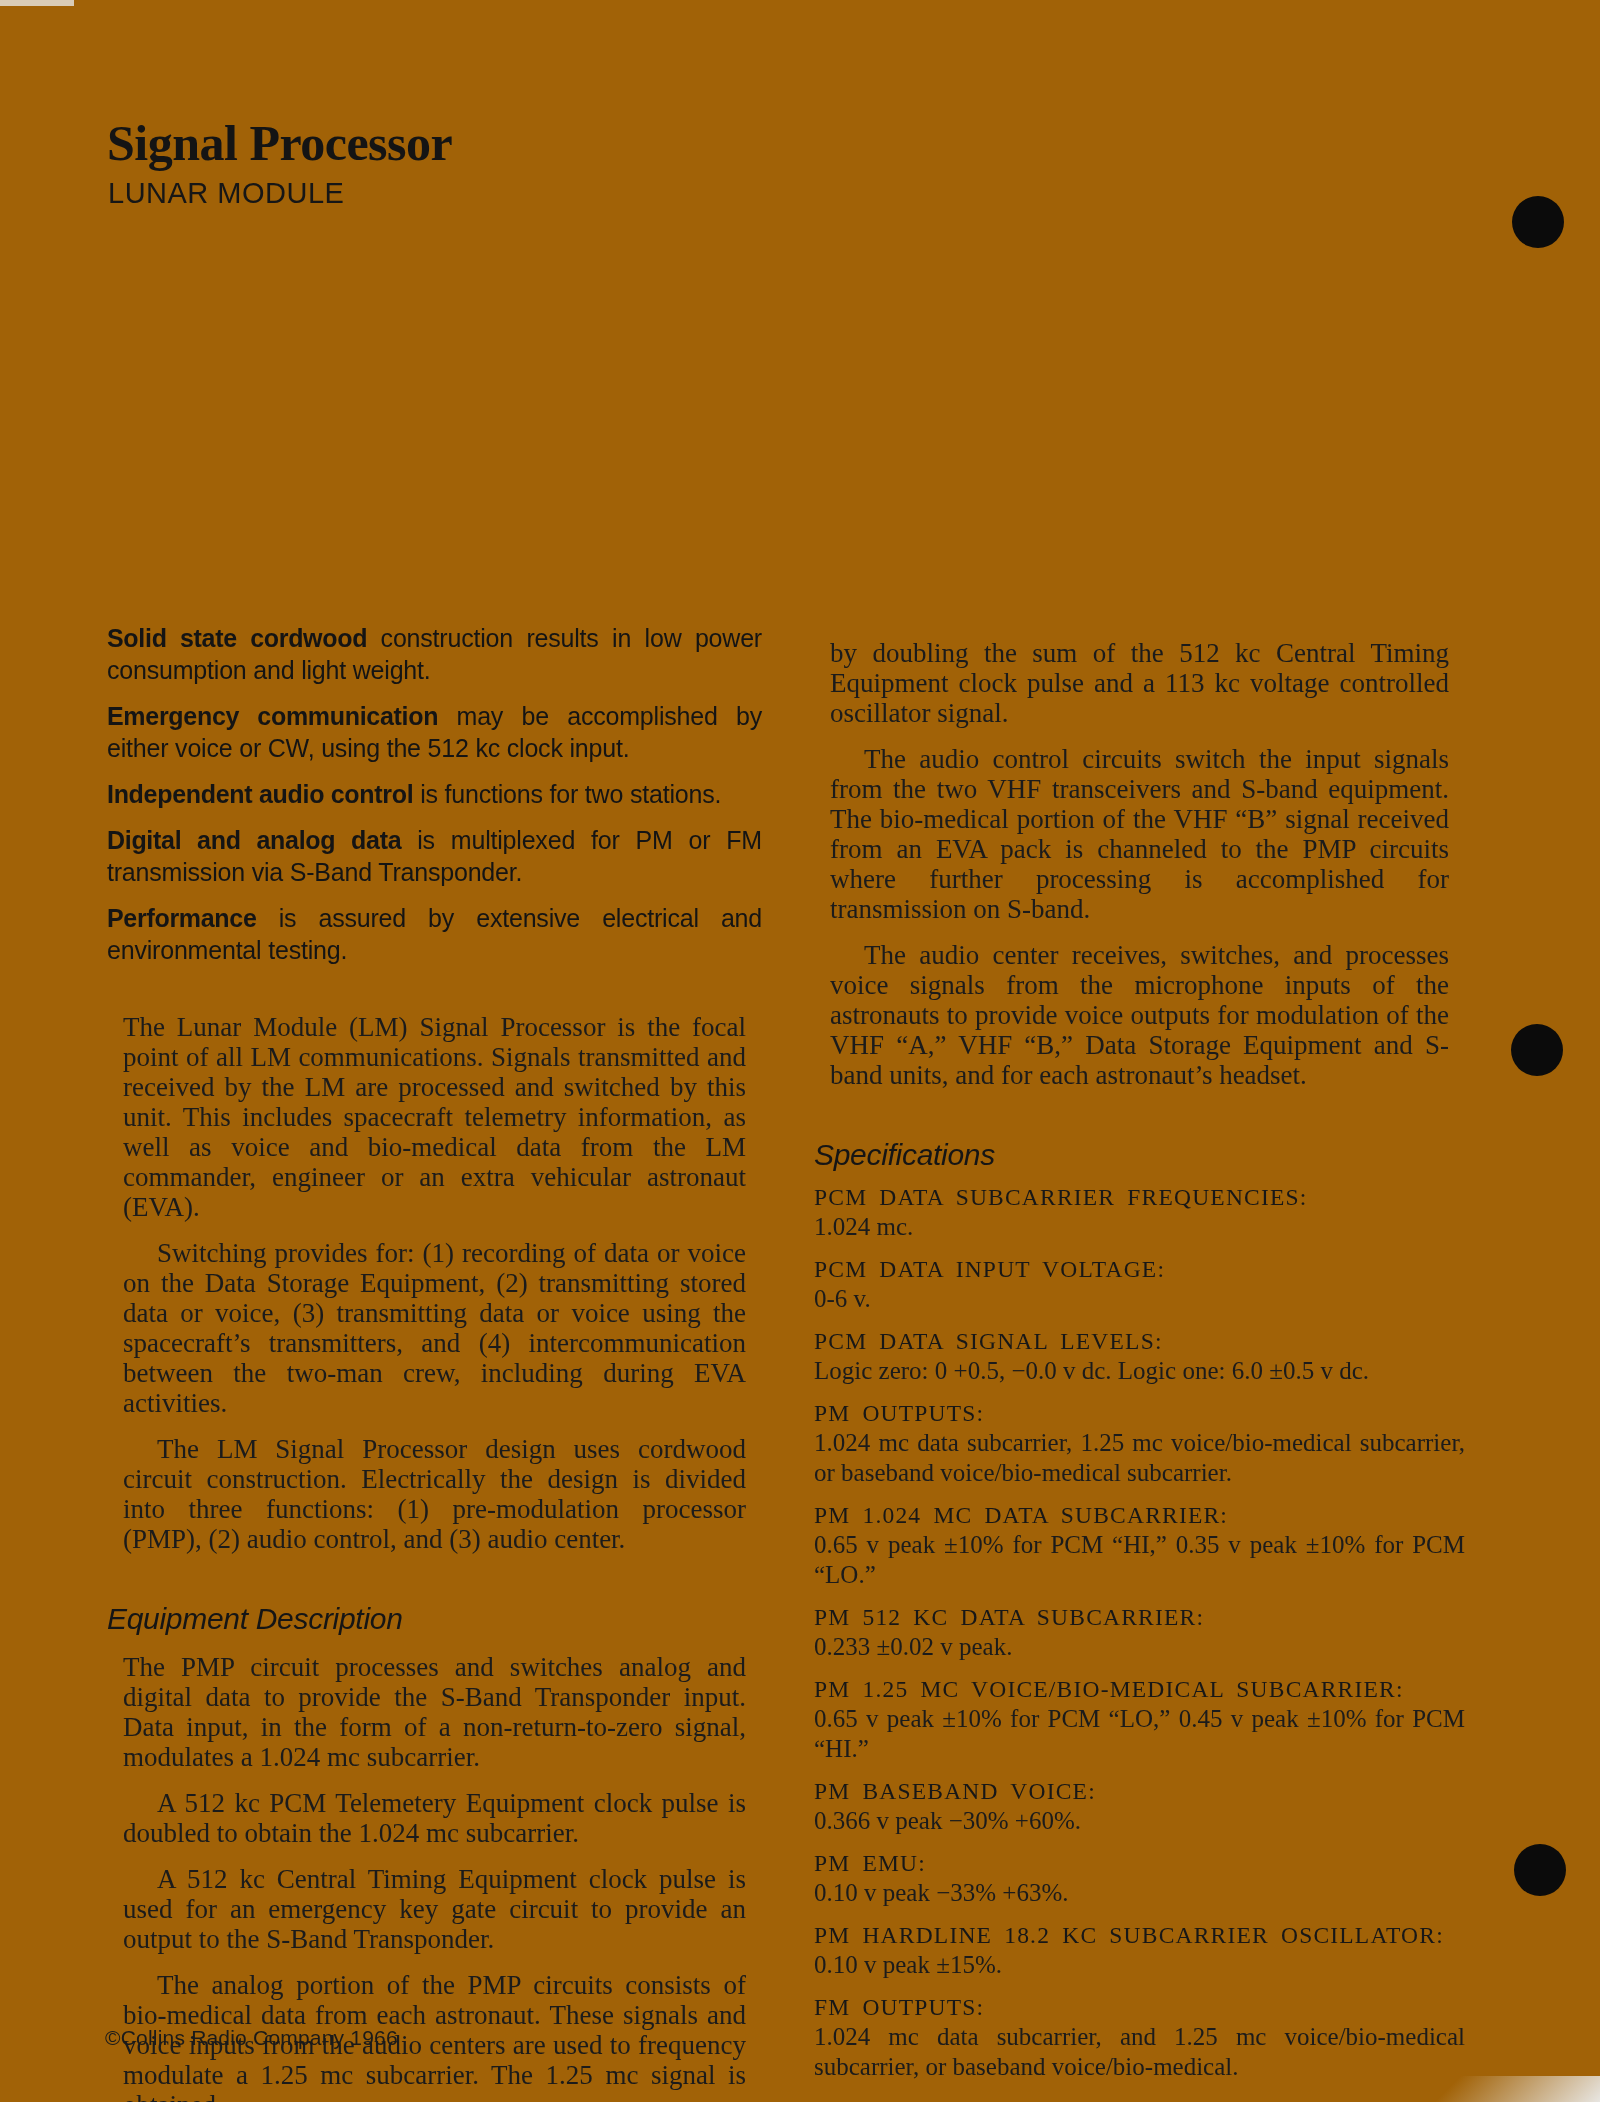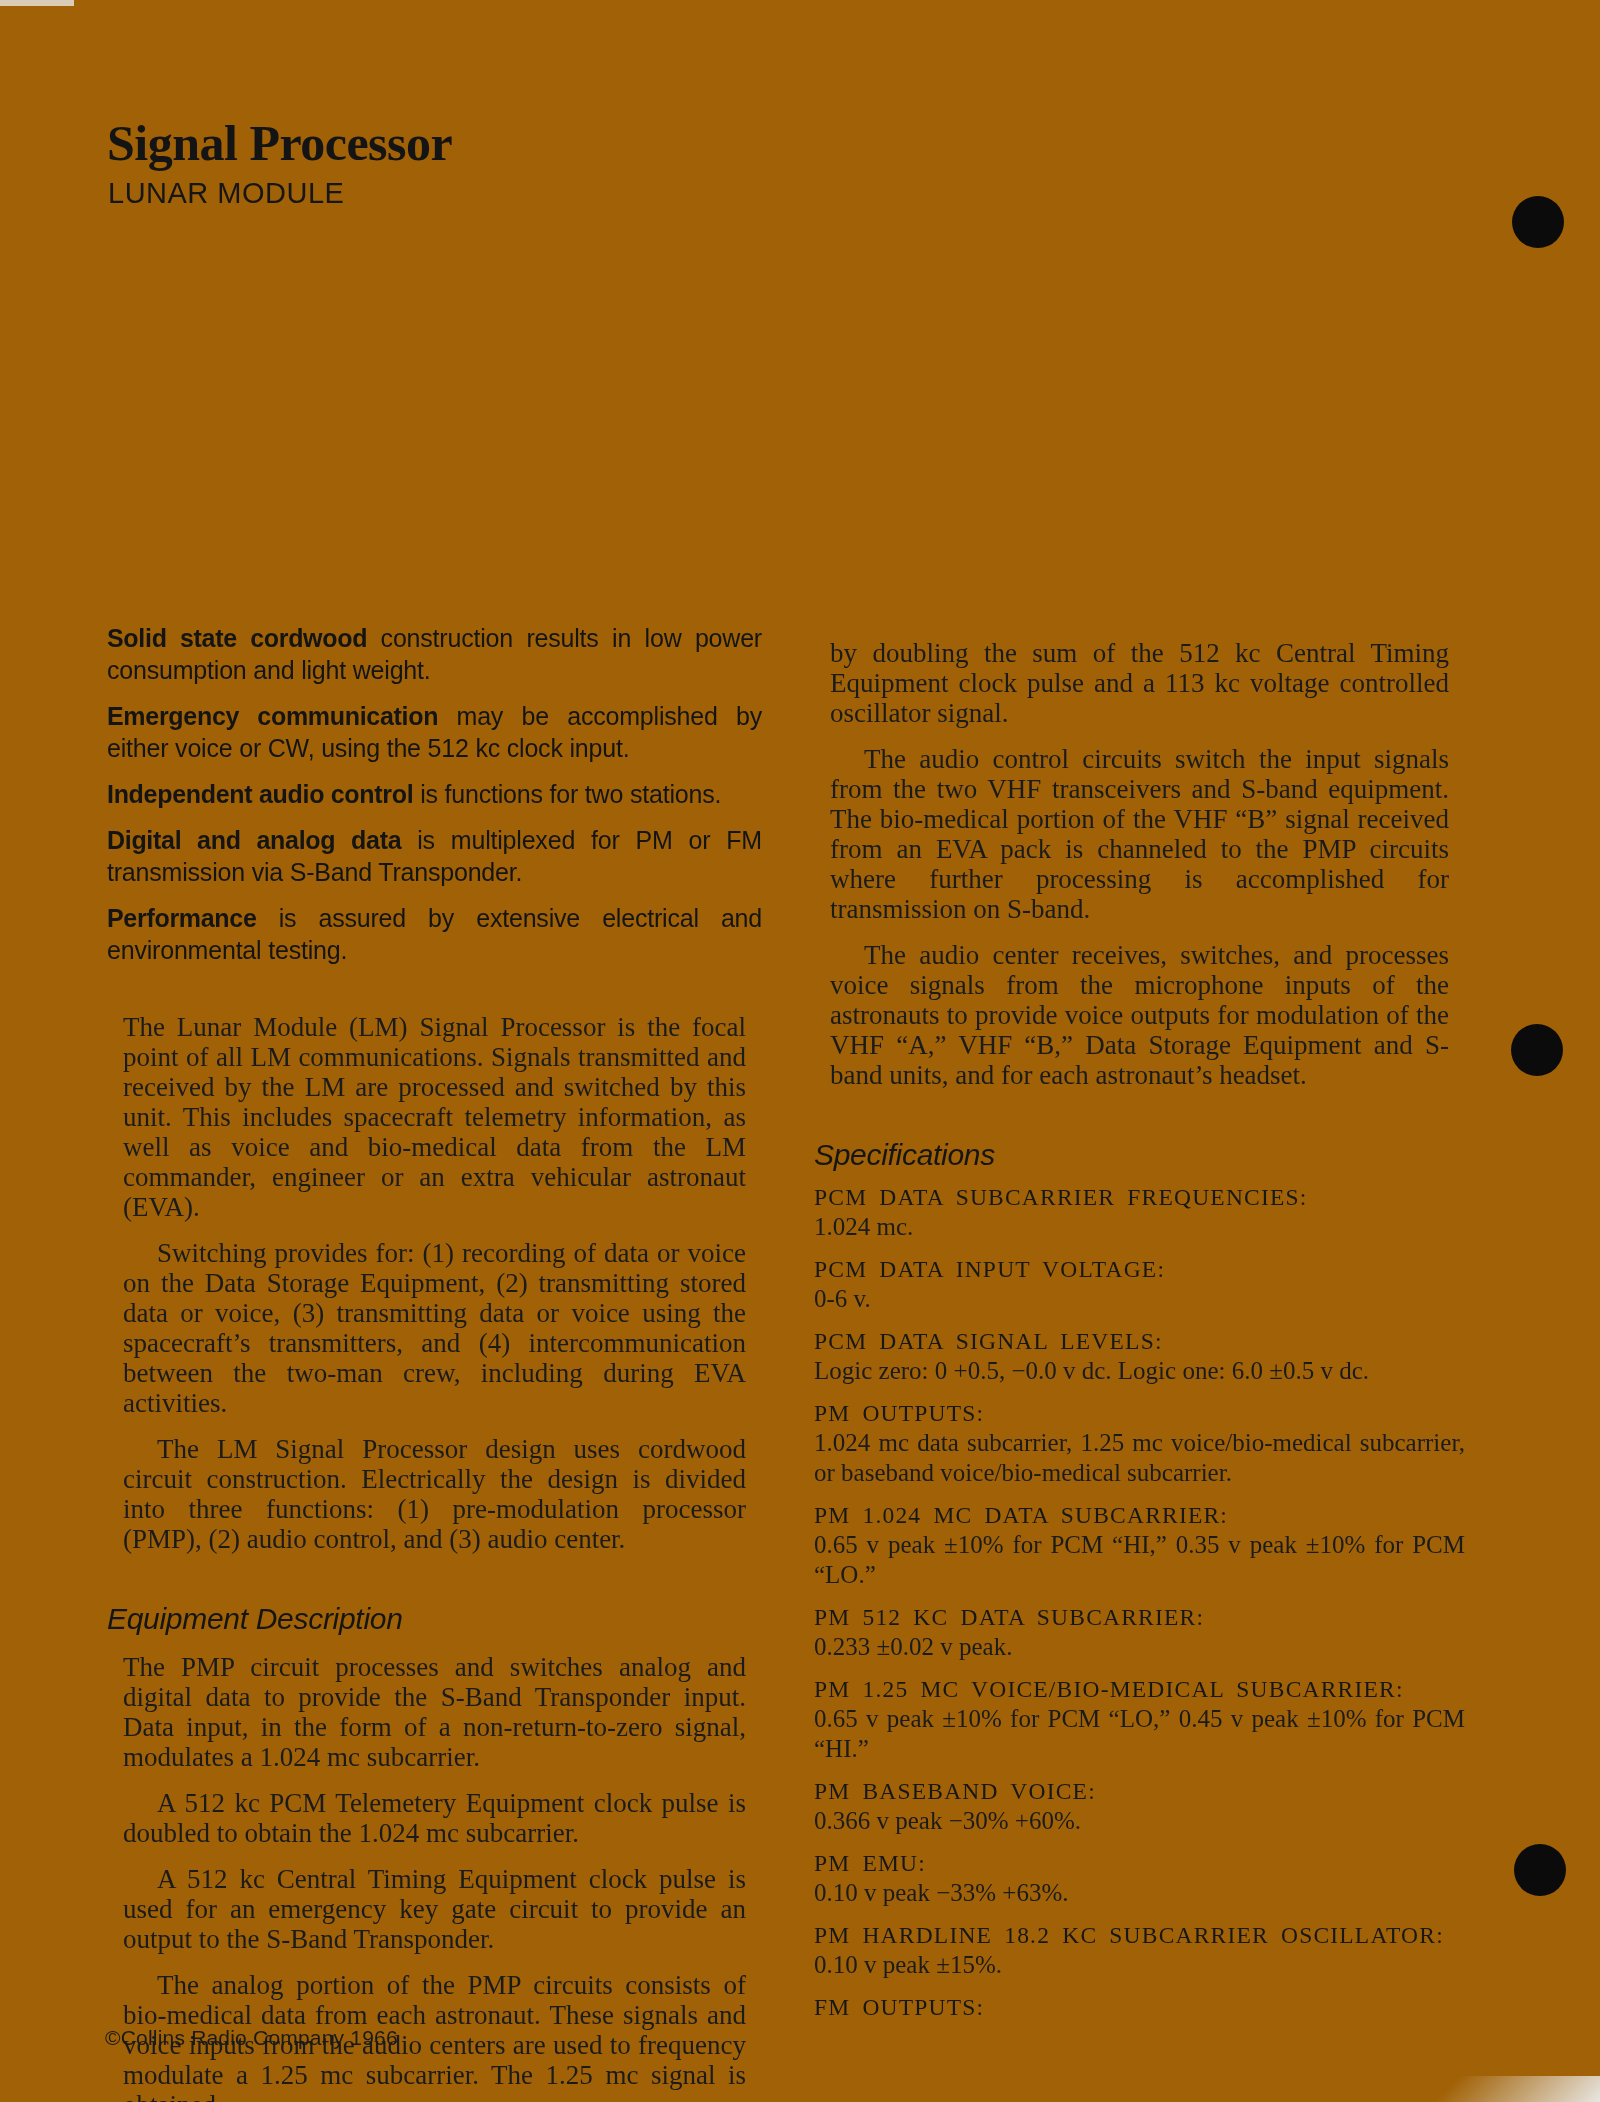--- a/index.html
+++ b/index.html
@@ -178,20 +178,21 @@
       <div class="spec">
         <div class="spec-label">PM EMU:</div>
         <div class="spec-value">0.10 v peak −33% +63%.</div>
       </div>
       <div class="spec">
         <div class="spec-label">PM HARDLINE 18.2 KC SUBCARRIER OSCILLATOR:</div>
         <div class="spec-value">0.10 v peak ±15%.</div>
       </div>
       <div class="spec">
         <div class="spec-label">FM OUTPUTS:</div>
+        <div class="spec-value">1.024 mc data subcarrier, and 1.25 mc voice/bio-medical subcarrier, or baseband voice/bio-medical.</div>
       </div>
     </div>
 
   </div>
 
   <div class="footer">©Collins Radio Company 1966</div>
 
 </div>
 
 </body></html>

